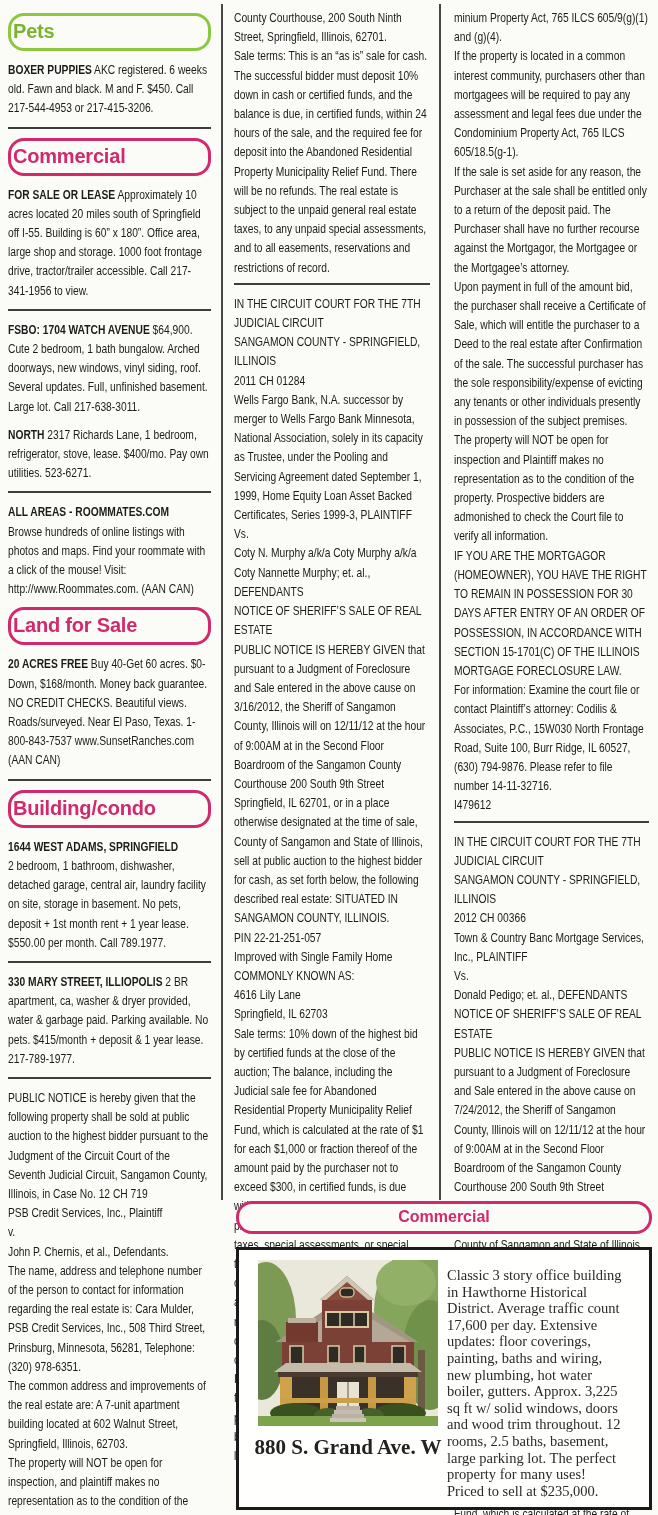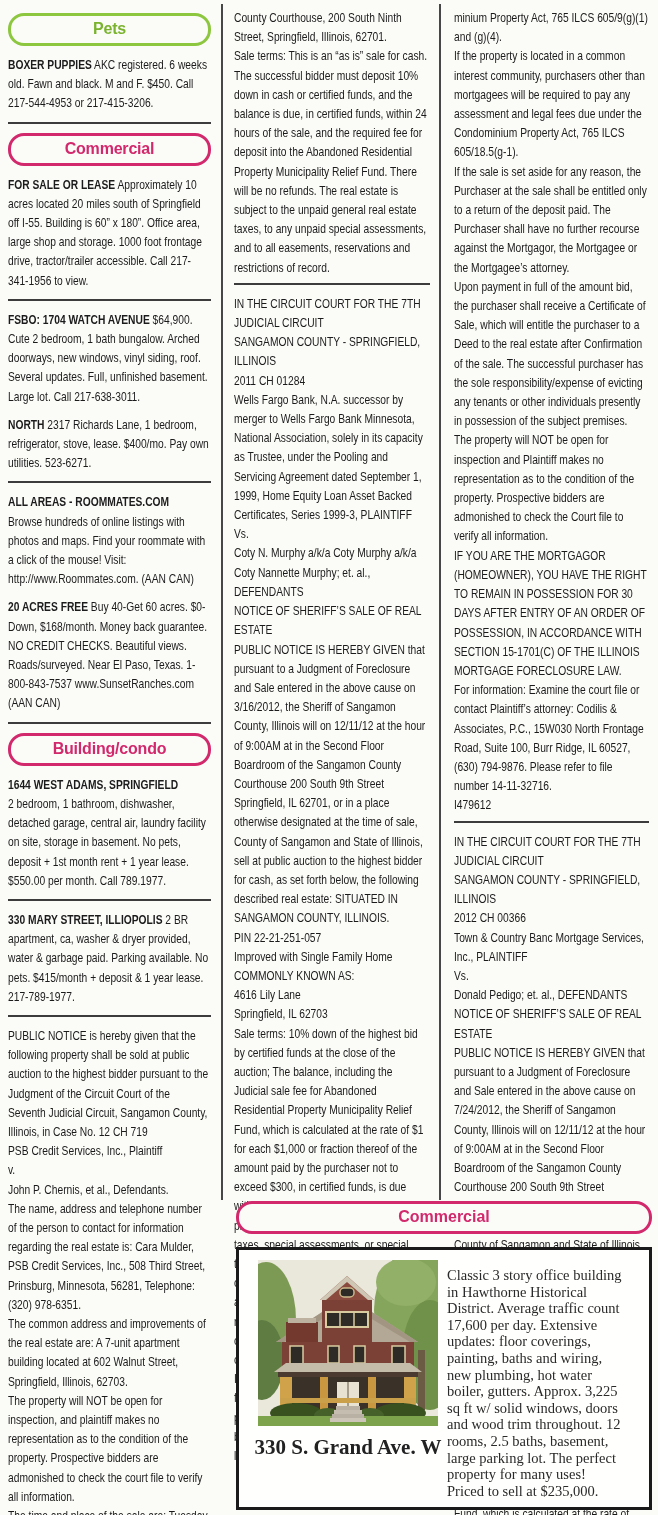--- a/index.html
+++ b/index.html
@@ -4,22 +4,22 @@
 <style>
   html,body{margin:0;padding:0;}
   body{width:658px;height:1515px;background:#fbfbf8;font-family:"Liberation Sans",sans-serif;}
   .page{position:relative;width:658px;height:1515px;overflow:hidden;background:#fbfbf8;color:#1b1b1b;}
   .column{position:absolute;top:8px;}
   .c1{left:8px;width:203px;}
   .c2{left:234px;width:196px;}
   .c3{left:454px;width:195px;}
   .vrule{position:absolute;top:4px;width:2px;height:1196px;background:#474747;}
   .vr1{left:221px;} .vr2{left:439px;}
-  .pill{border:3px solid;border-radius:16px;text-align:center;font-weight:bold;
-        font-size:16px;padding:4px 2px 5px 2px;margin:5px 0 9px 0;letter-spacing:-0.2px;}
+  .pill{border:3px solid;border-radius:16px;font-weight:bold;
+        font-size:20px;padding:4px 2px 5px 2px;margin:5px 0 9px 0;letter-spacing:-0.2px;}
   .pill.pink{border-color:#d2286c;color:#d2286c;}
   .pill.green{border-color:#8dc63f;color:#7ab32e;}
   .rule{border-top:2px solid #3c3c3c;margin:4px 0 9px 0;height:0;}
   .txt{font-size:13.5px;line-height:19.2px;transform:scaleX(0.76);transform-origin:0 0;
        letter-spacing:0;margin:0 0 9px 0;}
   .c1 .txt{width:266px;}
   .c2 .txt{width:257px;}
   .c3 .txt{width:256px;}
   .txt b{font-weight:700;}
   .txt b.blk{display:block;}
@@ -57,20 +57,21 @@
       <div class="pill green">Pets</div>
       <div class="txt ad"><b>BOXER PUPPIES</b><span> AKC registered. 6 weeks old. Fawn and black. M and F. $450. Call 217-544-4953 or 217-415-3206.</span></div>
       <div class="rule"></div>
       <div class="pill pink">Commercial</div>
       <div class="txt ad"><b>FOR SALE OR LEASE</b><span> Approximately 10 acres located 20 miles south of Springfield off I-55. Building is 60” x 180”. Office area, large shop and storage. 1000 foot frontage drive, tractor/trailer accessible. Call 217-341-1956 to view.</span></div>
       <div class="rule"></div>
       <div class="txt ad"><b>FSBO: 1704 WATCH AVENUE</b><span> $64,900. Cute 2 bedroom, 1 bath bungalow. Arched doorways, new windows, vinyl siding, roof. Several updates. Full, unfinished basement. Large lot. Call 217-638-3011.</span></div>
       <div class="txt ad"><b>NORTH</b><span> 2317 Richards Lane, 1 bedroom, refrigerator, stove, lease. $400/mo. Pay own utilities. 523-6271.</span></div>
       <div class="rule"></div>
       <div class="txt ad"><b class="blk">ALL AREAS - ROOMMATES.COM</b><span>Browse hundreds of online listings with photos and maps. Find your roommate with a click of the mouse! Visit: http://www.Roommates.com. (AAN CAN)</span></div>
+      <div class="pill pink">Land for Sale</div>
       <div class="txt ad"><b>20 ACRES FREE</b><span> Buy 40-Get 60 acres. $0-Down, $168/month. Money back guarantee. NO CREDIT CHECKS. Beautiful views. Roads/surveyed. Near El Paso, Texas. 1-800-843-7537 www.SunsetRanches.com (AAN CAN)</span></div>
       <div class="rule"></div>
       <div class="pill pink">Building/condo</div>
       <div class="txt ad"><b class="blk">1644 WEST ADAMS, SPRINGFIELD</b><span>2 bedroom, 1 bathroom, dishwasher, detached garage, central air, laundry facility on site, storage in basement. No pets, deposit + 1st month rent + 1 year lease. $550.00 per month. Call 789.1977.</span></div>
       <div class="rule"></div>
       <div class="txt ad"><b>330 MARY STREET, ILLIOPOLIS</b><span> 2 BR apartment, ca, washer &amp; dryer provided, water &amp; garbage paid. Parking available. No pets. $415/month + deposit &amp; 1 year lease. 217-789-1977.</span></div>
       <div class="rule"></div>
       <div class="txt notice">PUBLIC NOTICE is hereby given that the following property shall be sold at public auction to the highest bidder pursuant to the Judgment of the Circuit Court of the Seventh Judicial Circuit, Sangamon County, Illinois, in Case No. 12 CH 719
 PSB Credit Services, Inc., Plaintiff
 v.
@@ -178,21 +179,21 @@
           <ellipse cx="70" cy="156" rx="14" ry="8" fill="#46612a"></ellipse>
           <ellipse cx="112" cy="156" rx="14" ry="8" fill="#46612a"></ellipse>
 
           <rect x="0" y="156" width="180" height="10" fill="#7da34d"></rect>
           <rect x="78" y="146" width="24" height="4" fill="#b9b2a4"></rect>
           <rect x="76" y="150" width="28" height="4" fill="#c4bdb0"></rect>
           <rect x="74" y="154" width="32" height="4" fill="#b9b2a4"></rect>
           <rect x="72" y="158" width="36" height="4" fill="#cdc6b8"></rect>
         </svg>
       </div>
-      <div class="addr1">330 S. Grand Ave. W</div>
+      <div class="addr1">880 S. Grand Ave. W</div>
     </div>
     <div class="adright">Classic 3 story office building
 in Hawthorne Historical
 District. Average traffic count
 17,600 per day. Extensive
 updates: floor coverings,
 painting, baths and wiring,
 new plumbing, hot water
 boiler, gutters. Approx. 3,225
 sq ft w/ solid windows, doors

